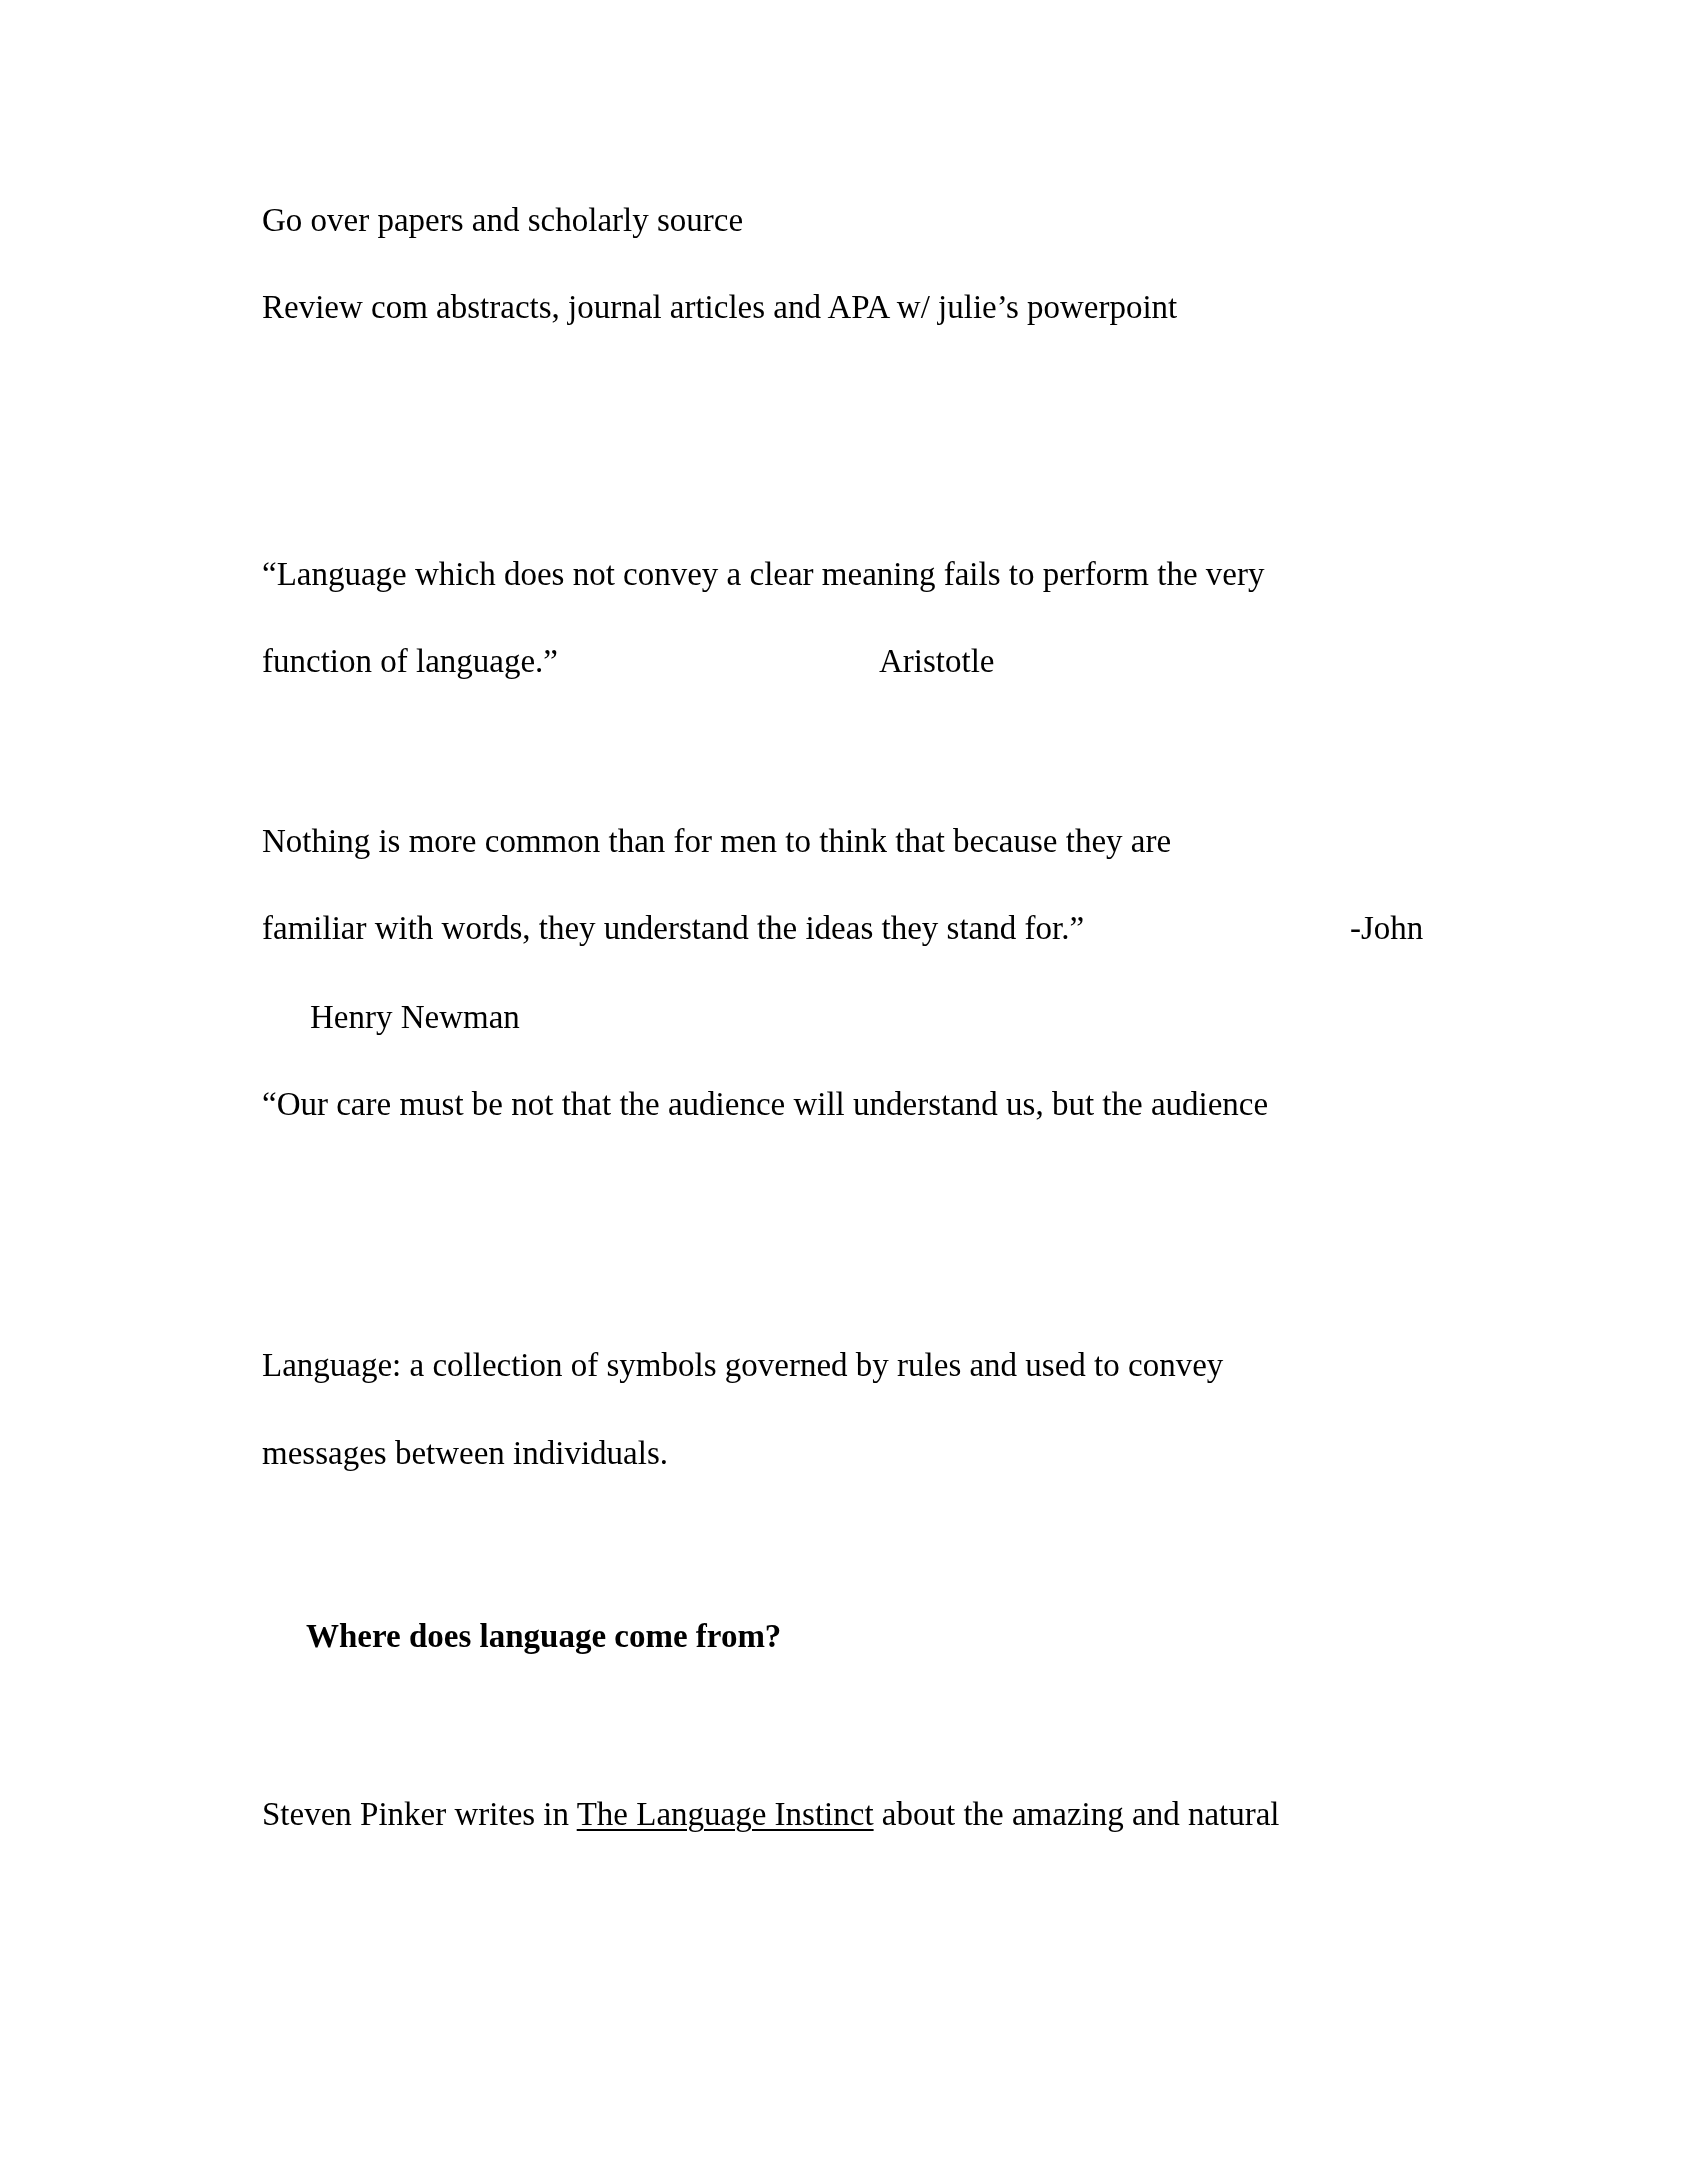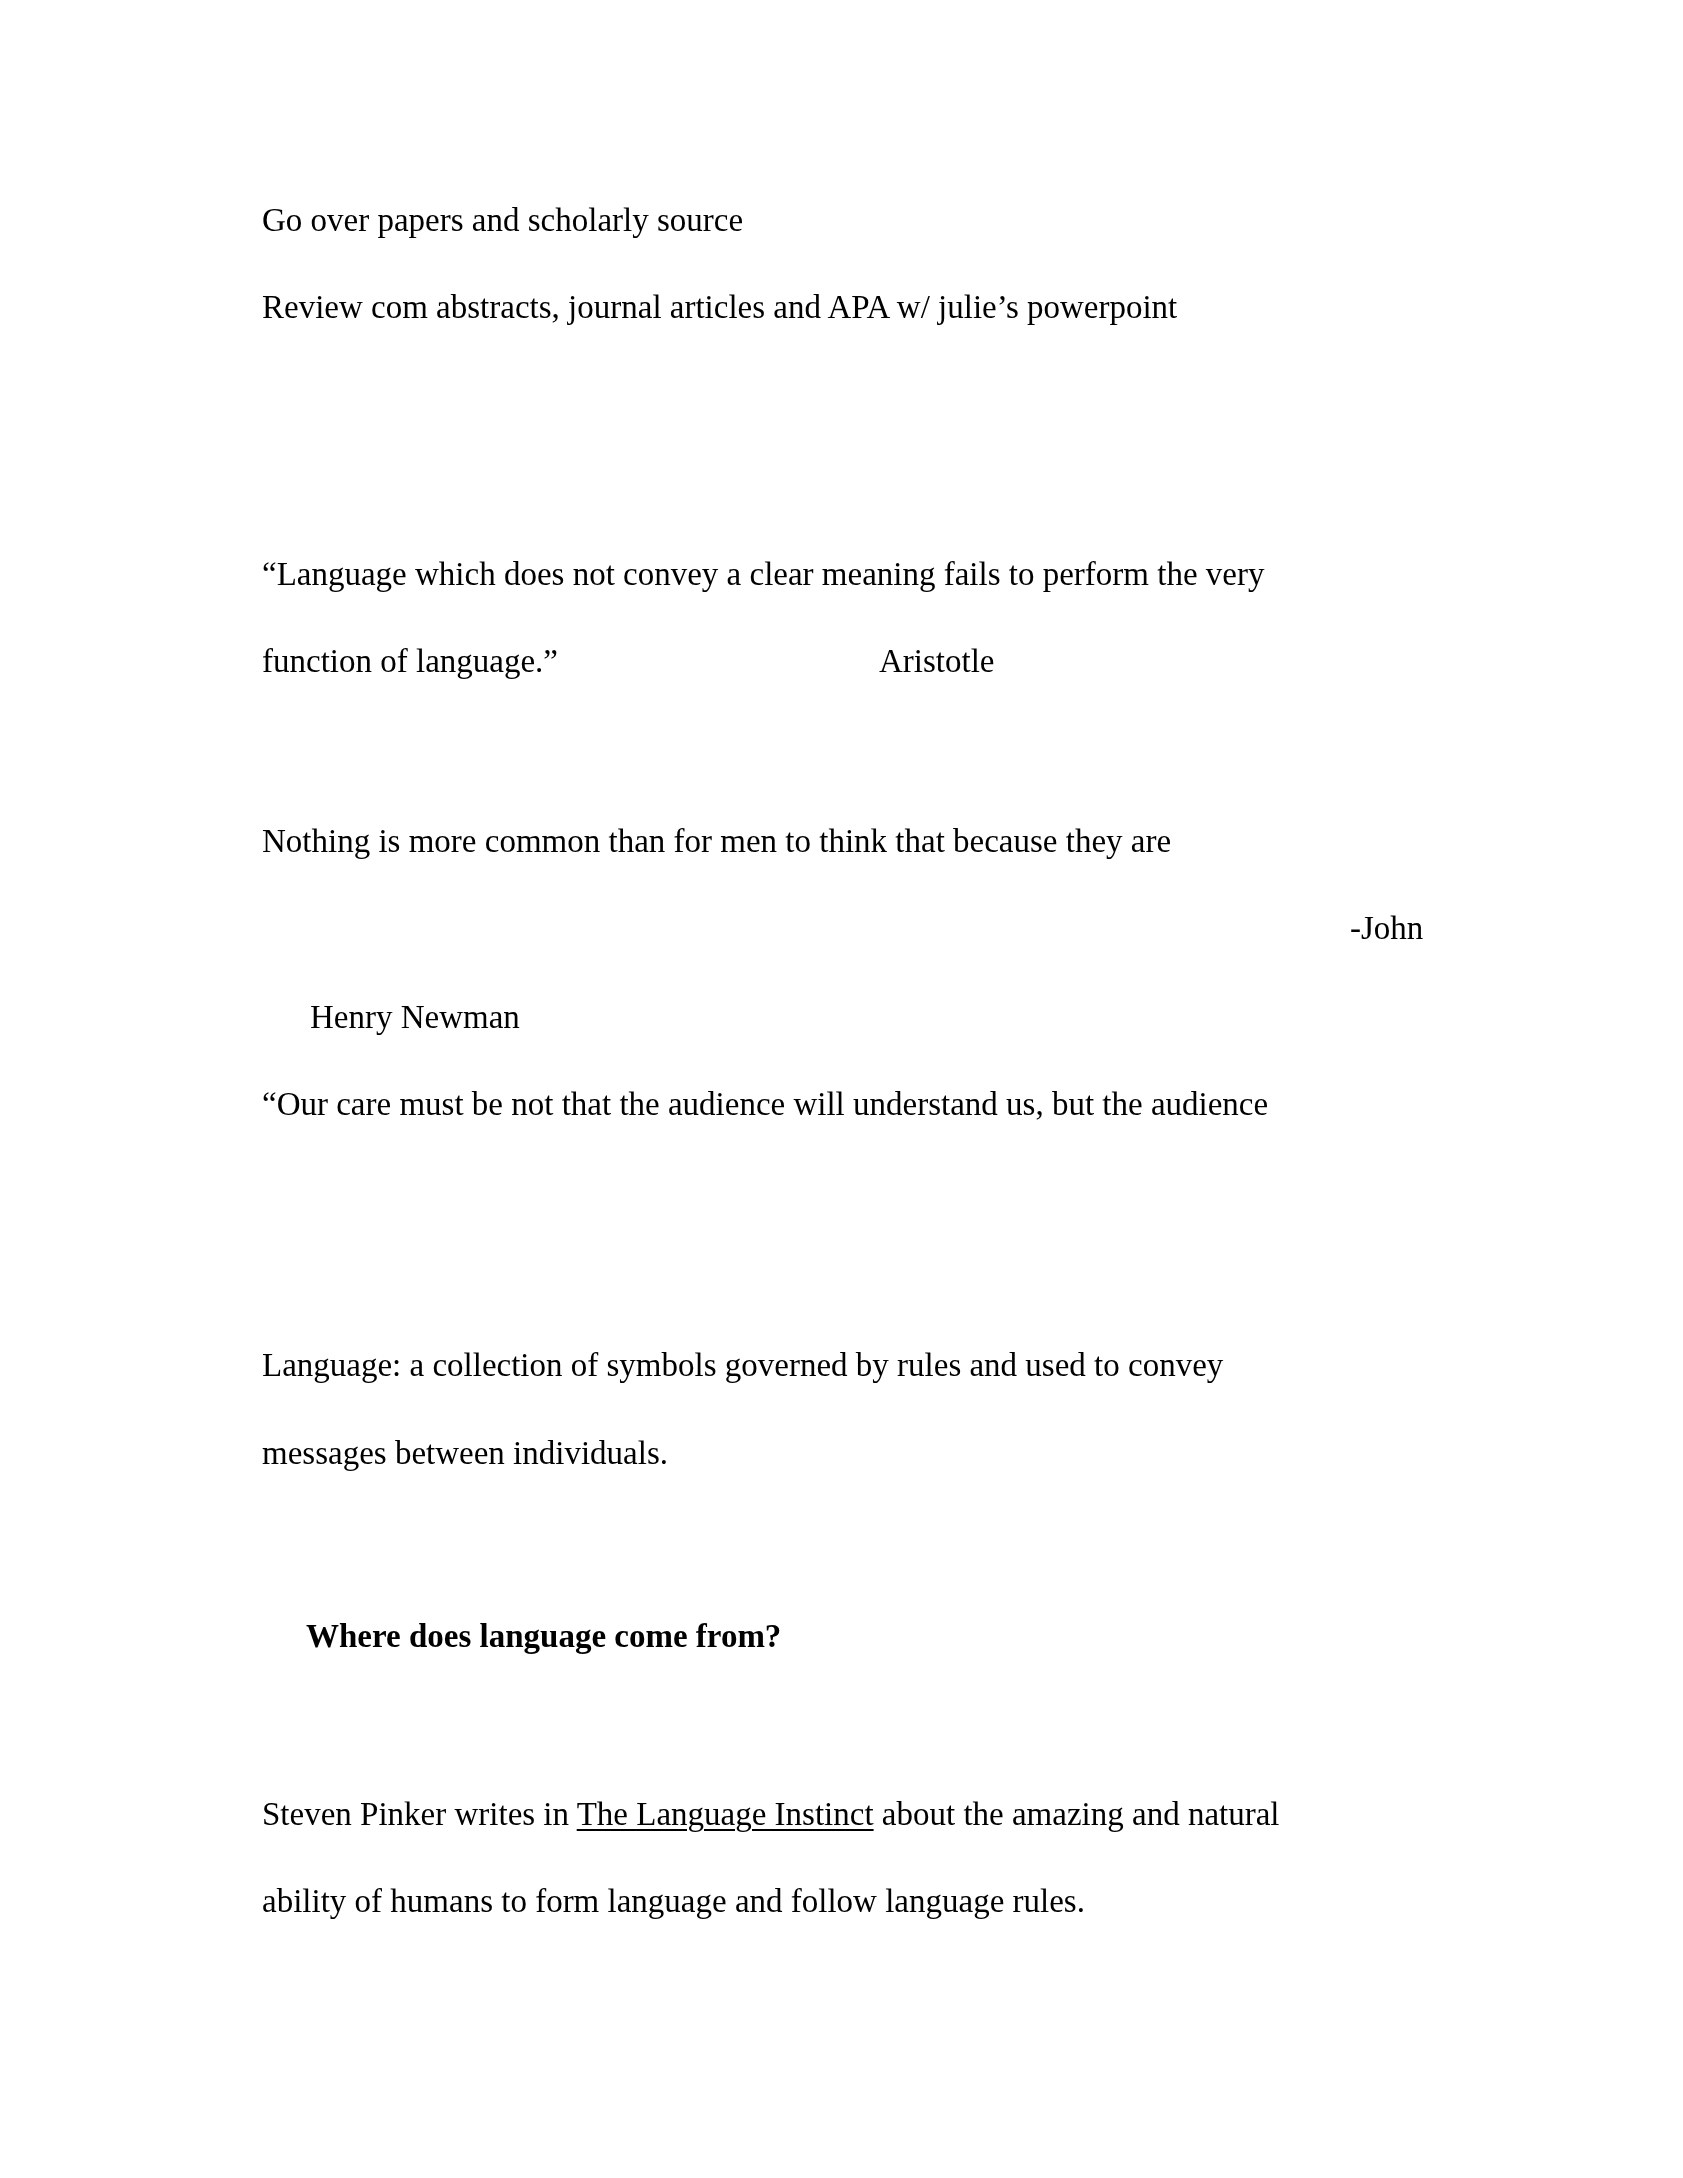--- a/index.html
+++ b/index.html
@@ -52,27 +52,27 @@
 <div class="page">
 
   <div class="line" style="top:204px;">Go over papers and scholarly source</div>
   <div class="line" style="top:291px;">Review com abstracts, journal articles and APA w/ julie’s powerpoint</div>
 
   <div class="line" style="top:558px;">“Language which does not convey a clear meaning fails to perform the very</div>
   <div class="line" style="top:645px;">function of language.”</div>
   <div class="abs" style="top:645px; left:863px;">Aristotle</div>
 
   <div class="line" style="top:825px;">Nothing is more common than for men to think that because they are</div>
+  <div class="line" style="top:912px;">familiar with words, they understand the ideas they stand for.”</div>
   <div class="abs" style="top:912px; left:1334px;">-John</div>
   <div class="line" style="top:1001px;margin-left:48px;">Henry Newman</div>
 
   <div class="line" style="top:1088px;">“Our care must be not that the audience will understand us, but the audience</div>
 
   <div class="line" style="top:1349px;">Language: a collection of symbols governed by rules and used to convey</div>
   <div class="line" style="top:1437px;">messages between individuals.</div>
 
   <div class="line bold" style="top:1620px;">Where does language come from?</div>
 
   <div class="line" style="top:1798px;"><span>Steven Pinker writes in </span><span class="u">The Language Instinct</span><span> about the amazing and natural</span></div>
-  <div class="line" style="top:1885px;">ability of humans to form language and follow language rules.</div>
 
 </div>
 
 
 </body></html>

